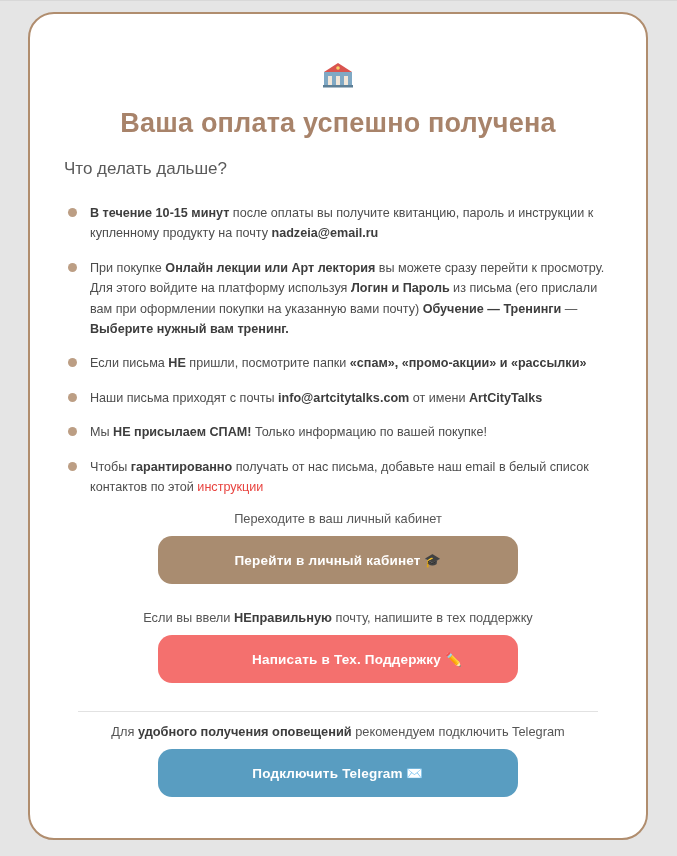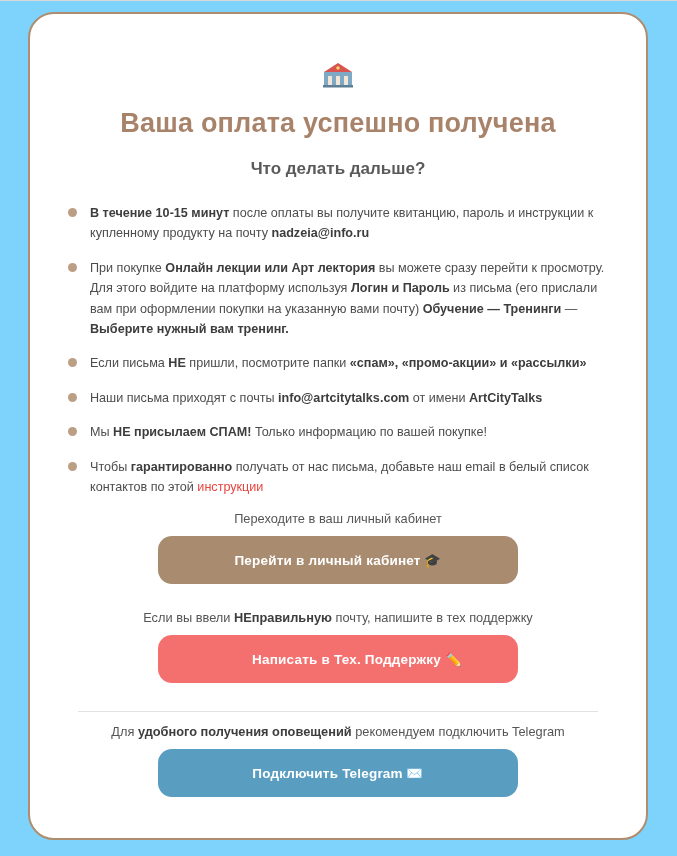--- a/index.html
+++ b/index.html
@@ -11,21 +11,21 @@
     font-family: "Liberation Sans", sans-serif;
   }
   body {
     -webkit-font-smoothing: antialiased;
   }
   .page {
     position: relative;
     width: 677px;
     height: 856px;
     box-sizing: border-box;
-    background: #7dd3fc;
+    background: #e5e5e5;
   }
   .top-rule {
     position: absolute;
     top: 0;
     left: 0;
     width: 677px;
     height: 1px;
     background: #d8d8d8;
   }
   .card {
@@ -55,23 +55,22 @@
   h1.title {
     margin: 14px 0 0 0;
     text-align: center;
     font-size: 27px;
     font-weight: bold;
     color: #a8836a;
     letter-spacing: 0.2px;
   }
   h2.subtitle {
     margin: 20px 0 0 0;
-    text-align: center;
     font-size: 17px;
-    font-weight: bold;
+    font-weight: normal;
     color: #5a5a5a;
   }
   ul.points {
     list-style: none;
     margin: 24px 0 0 0;
     padding: 0 2px 0 4px;
   }
   ul.points li {
     position: relative;
     padding-left: 22px;
@@ -145,21 +144,21 @@
           <rect x="2" y="25" width="30" height="2.5" fill="#5d7f96"></rect>
           <circle cx="17" cy="8" r="1.8" fill="#f6d365"></circle>
         </svg>
       </span>
     </div>
 
     <h1 class="title">Ваша оплата успешно получена</h1>
     <h2 class="subtitle">Что делать дальше?</h2>
 
     <ul class="points">
-        <li><span class="dot"></span><span><span class="b">В течение 10-15 минут</span><span> после оплаты вы получите квитанцию, пароль и инструкции к купленному продукту на почту </span><span class="b">nadzeia@info.ru</span></span></li>
+        <li><span class="dot"></span><span><span class="b">В течение 10-15 минут</span><span> после оплаты вы получите квитанцию, пароль и инструкции к купленному продукту на почту </span><span class="b">nadzeia@email.ru</span></span></li>
         <li><span class="dot"></span><span><span>При покупке </span><span class="b">Онлайн лекции или Арт лектория</span><span> вы можете сразу перейти к просмотру. Для этого войдите на платформу используя </span><span class="b">Логин и Пароль</span><span> из письма (его прислали вам при оформлении покупки на указанную вами почту) </span><span class="b">Обучение — Тренинги</span><span> — </span><span class="b">Выберите нужный вам тренинг.</span></span></li>
         <li><span class="dot"></span><span><span>Если письма </span><span class="b">НЕ</span><span> пришли, посмотрите папки </span><span class="b">«спам», «промо-акции» и «рассылки»</span></span></li>
         <li><span class="dot"></span><span><span>Наши письма приходят с почты </span><span class="b">info@artcitytalks.com</span><span> от имени </span><span class="b">ArtCityTalks</span></span></li>
         <li><span class="dot"></span><span><span>Мы </span><span class="b">НЕ присылаем СПАМ!</span><span> Только информацию по вашей покупке!</span></span></li>
         <li><span class="dot"></span><span><span>Чтобы </span><span class="b">гарантированно</span><span> получать от нас письма, добавьте наш email в белый список контактов по этой </span><a class="link-red" href="#">инструкции</a></span></li>
       </ul>
 
     <div class="cta-label">Переходите в ваш личный кабинет</div>
     <button class="btn btn-brown">Перейти в личный кабинет 🎓</button>
 

